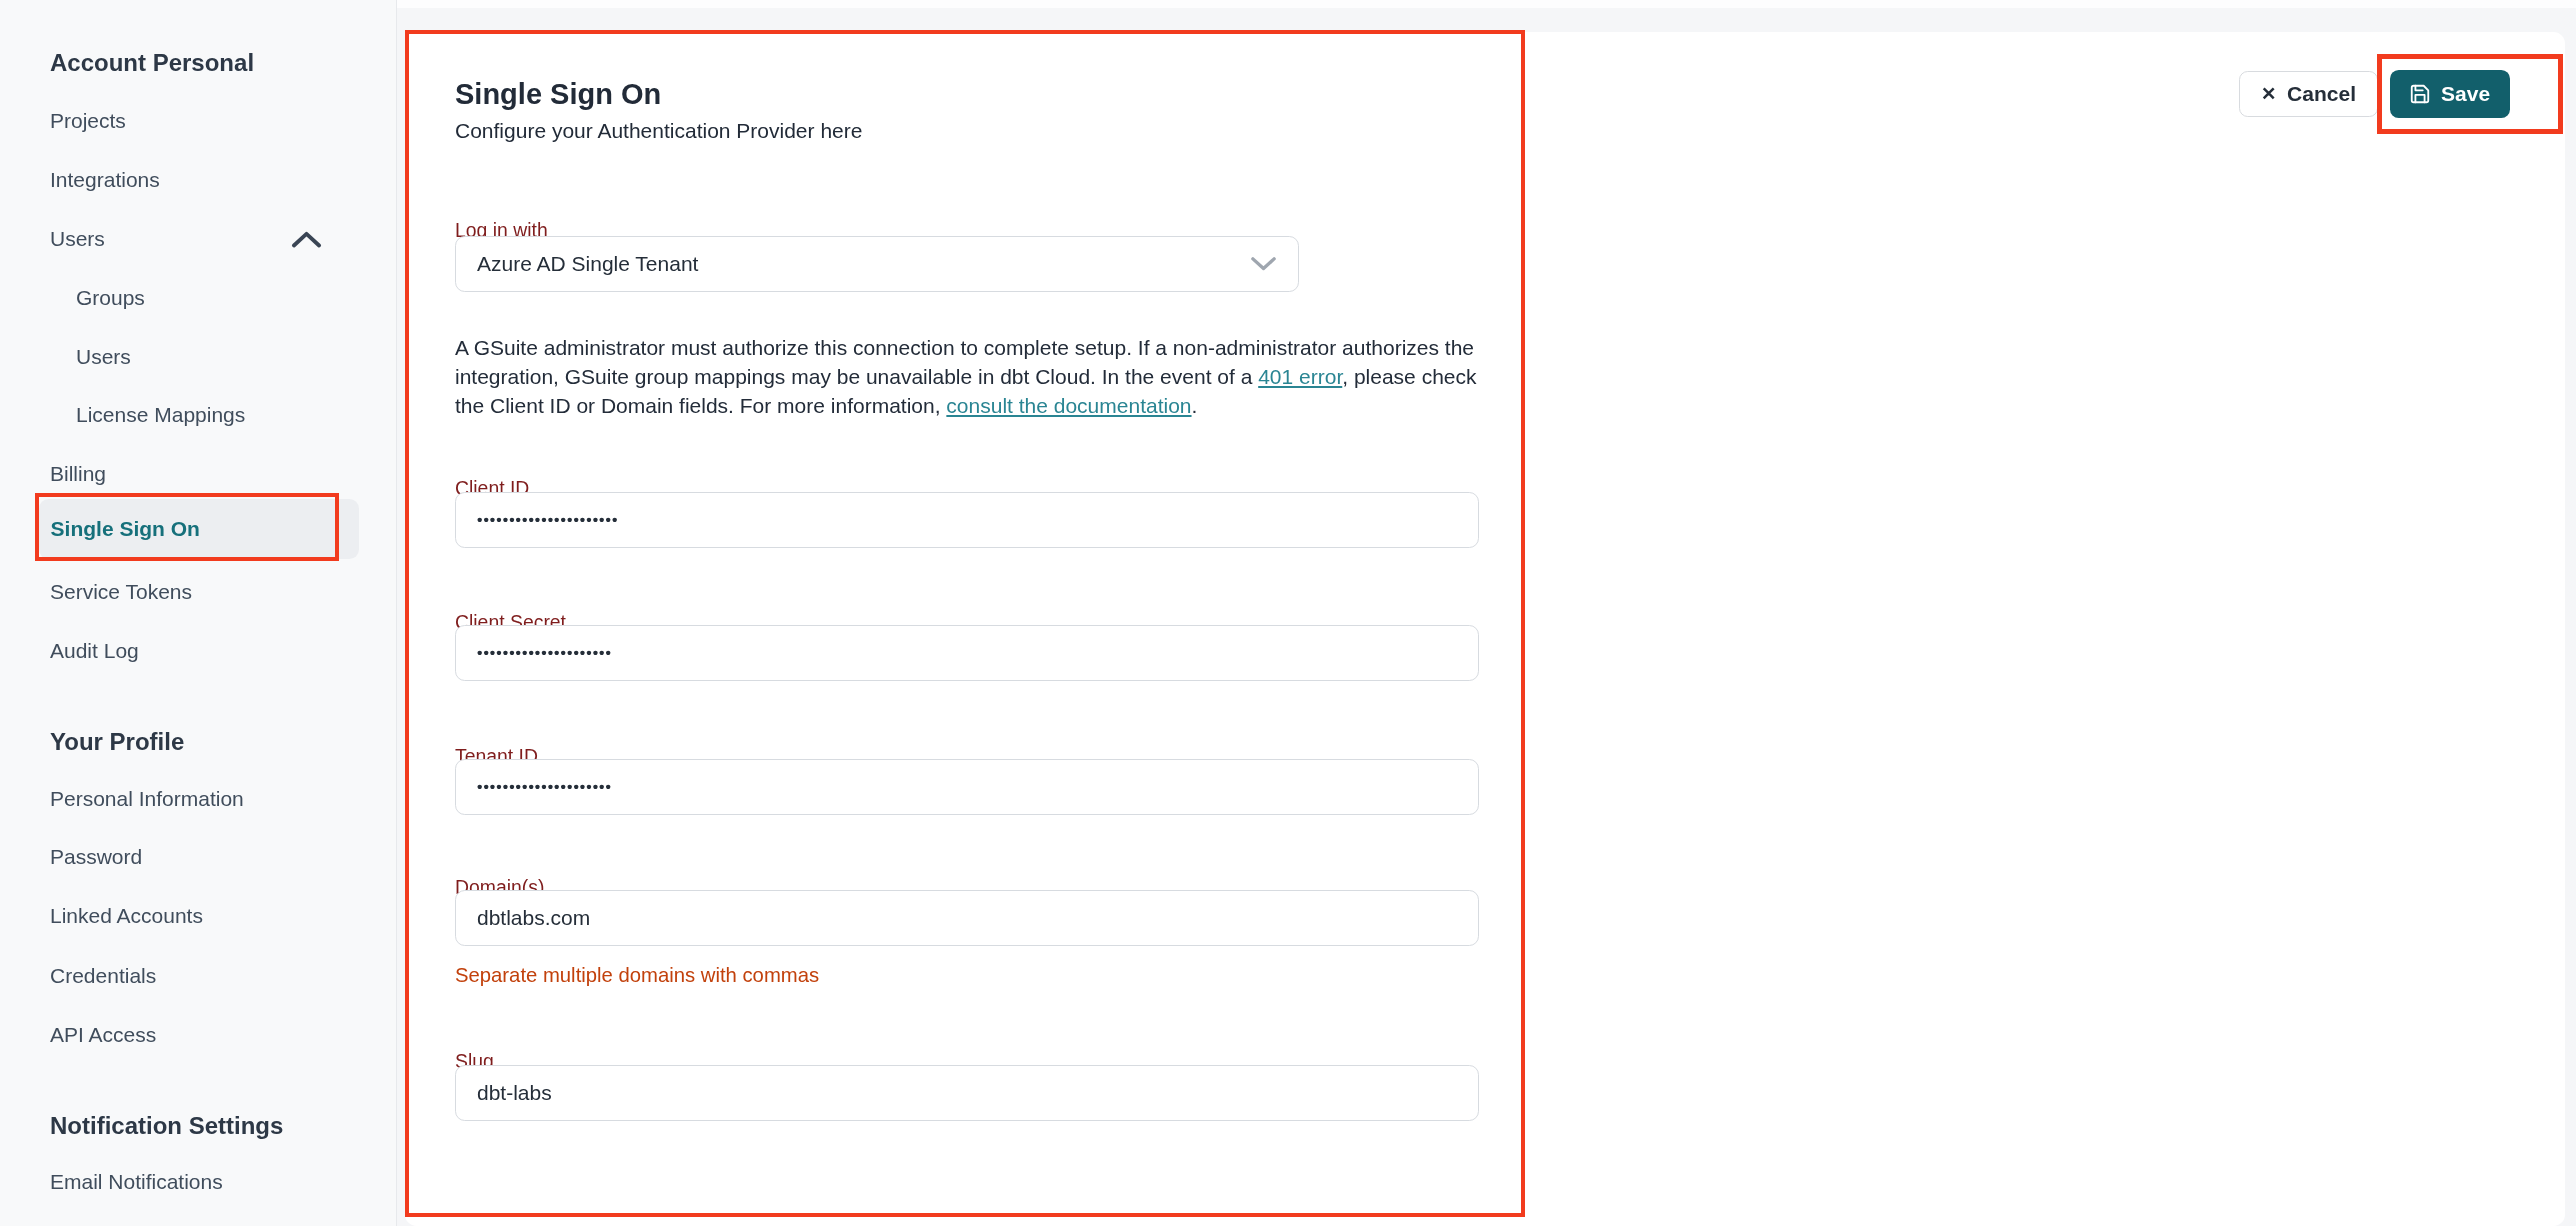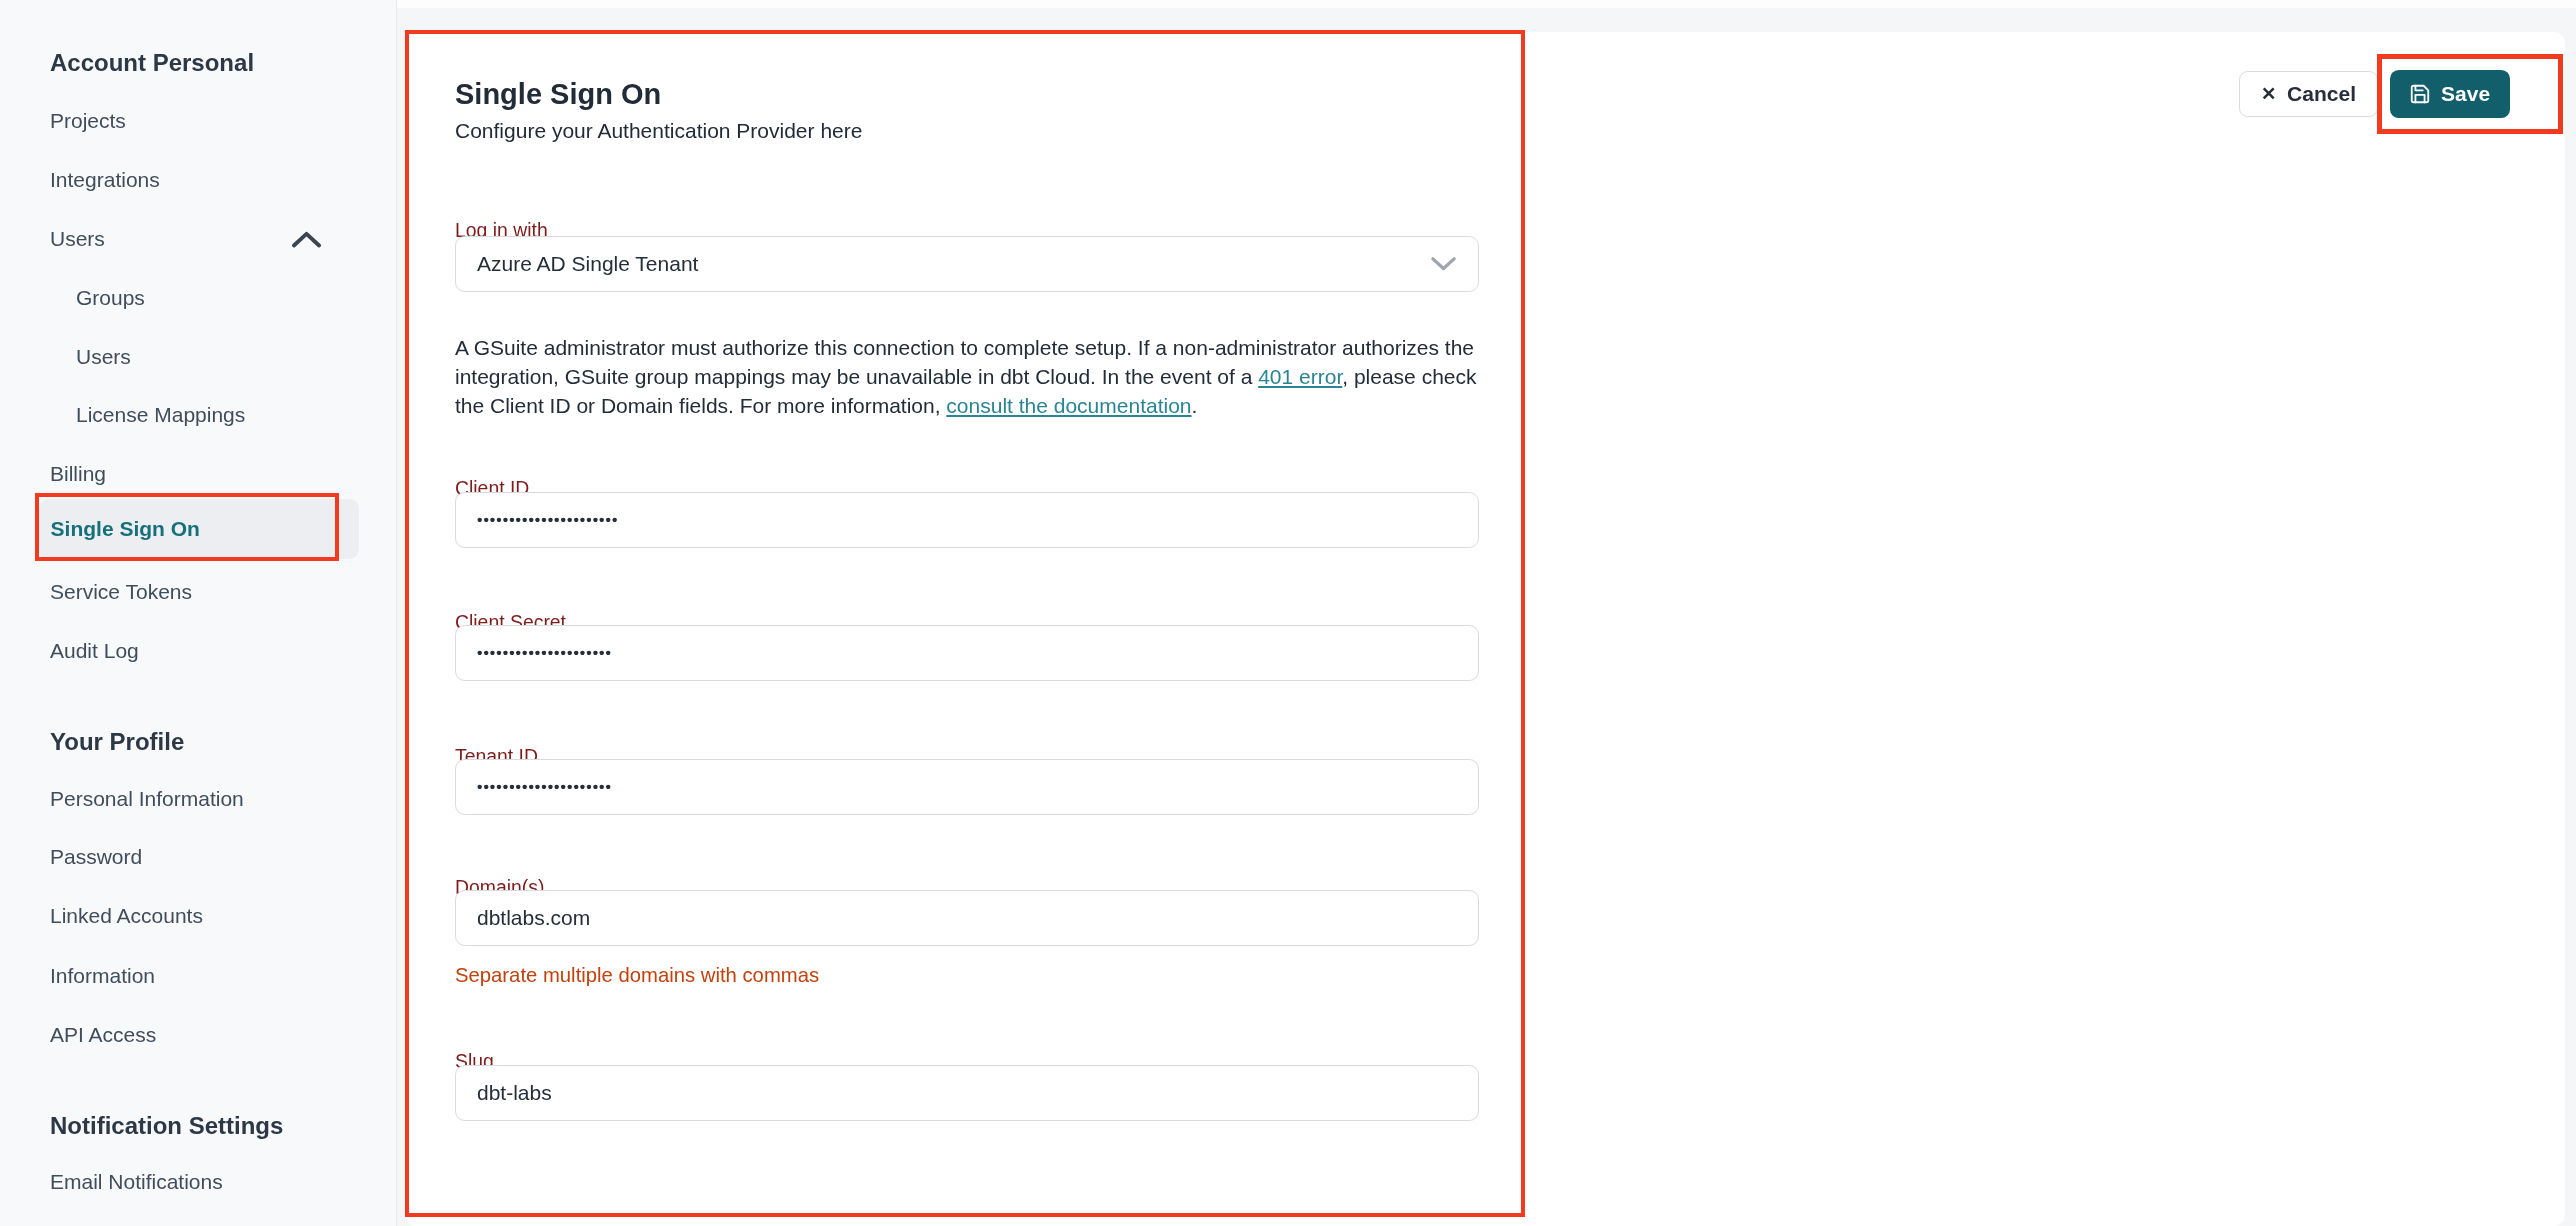--- a/index.html
+++ b/index.html
@@ -49,21 +49,21 @@
   .f-input {
     position:absolute; left:455px; width:1024px; height:56px;
     border:1px solid #d7dbe0; border-radius:9.7px; background:#fff;
     font-family:"Liberation Sans", sans-serif;
     font-size:21px; color:#252e39; padding:0 21px; outline:none;
   }
   .f-input.masked { font-size:15.5px; font-weight:700; letter-spacing:1px; }
   .helper { position:absolute; left:455px; top:964px; font-size:20.3px; color:#c2410c; }
 
   .select-box {
-    position:absolute; left:455px; top:236px; width:1024px; height:56px;
+    position:absolute; left:455px; top:236px; width:844px; height:56px;
     border:1px solid #d7dbe0; border-radius:9.7px; background:#fff;
     display:flex; align-items:center; padding:0 21px; cursor:pointer;
   }
   .select-box .sel-value { font-size:21px; color:#252e39; }
   .select-box svg { position:absolute; right:21px; }
 
   .notice { position:absolute; left:455px; top:333px; width:1038px; font-size:21px; line-height:29px; color:#232c39; }
   .notice a { color:#2a8593; text-decoration:underline; cursor:pointer; }
 
   
@@ -111,21 +111,21 @@
       <span>Single Sign On</span>
     </div>
 
     <div class="s-item" style="top:578px">Service Tokens</div>
     <div class="s-item" style="top:637px">Audit Log</div>
 
     <div class="s-header" style="top:727px">Your Profile</div>
     <div class="s-item" style="top:785px">Personal Information</div>
     <div class="s-item" style="top:843px">Password</div>
     <div class="s-item" style="top:902px">Linked Accounts</div>
-    <div class="s-item" style="top:962px">Information</div>
+    <div class="s-item" style="top:962px">Credentials</div>
     <div class="s-item" style="top:1021px">API Access</div>
 
     <div class="s-header" style="top:1111px">Notification Settings</div>
     <div class="s-item" style="top:1168px">Email Notifications</div>
   </aside>
 
   <div class="card"></div>
 
   <h1 class="page-title">Single Sign On</h1>
   <div class="page-subtitle">Configure your Authentication Provider here</div>

